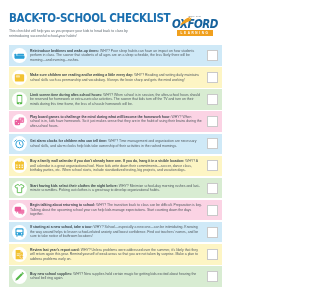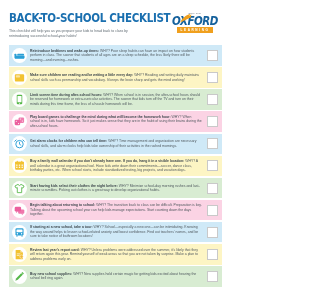--- a/index.html
+++ b/index.html
@@ -16,21 +16,21 @@
     width: 231px;
     height: 300px;
     position: relative;
     padding: 0 9px;
     background: #ffffff;
   }
 
   
   .header {
     display: flex;
-    align-items: flex-start;
+    align-items: center;
     justify-content: space-between;
     padding-top: 11px;
   }
 
   .header-left { width: 150px; }
 
   .page-title {
     font-family: "DejaVu Sans Condensed", "Liberation Sans Narrow", "Liberation Sans", sans-serif;
     font-size: 12.4px;
     line-height: 13px;

